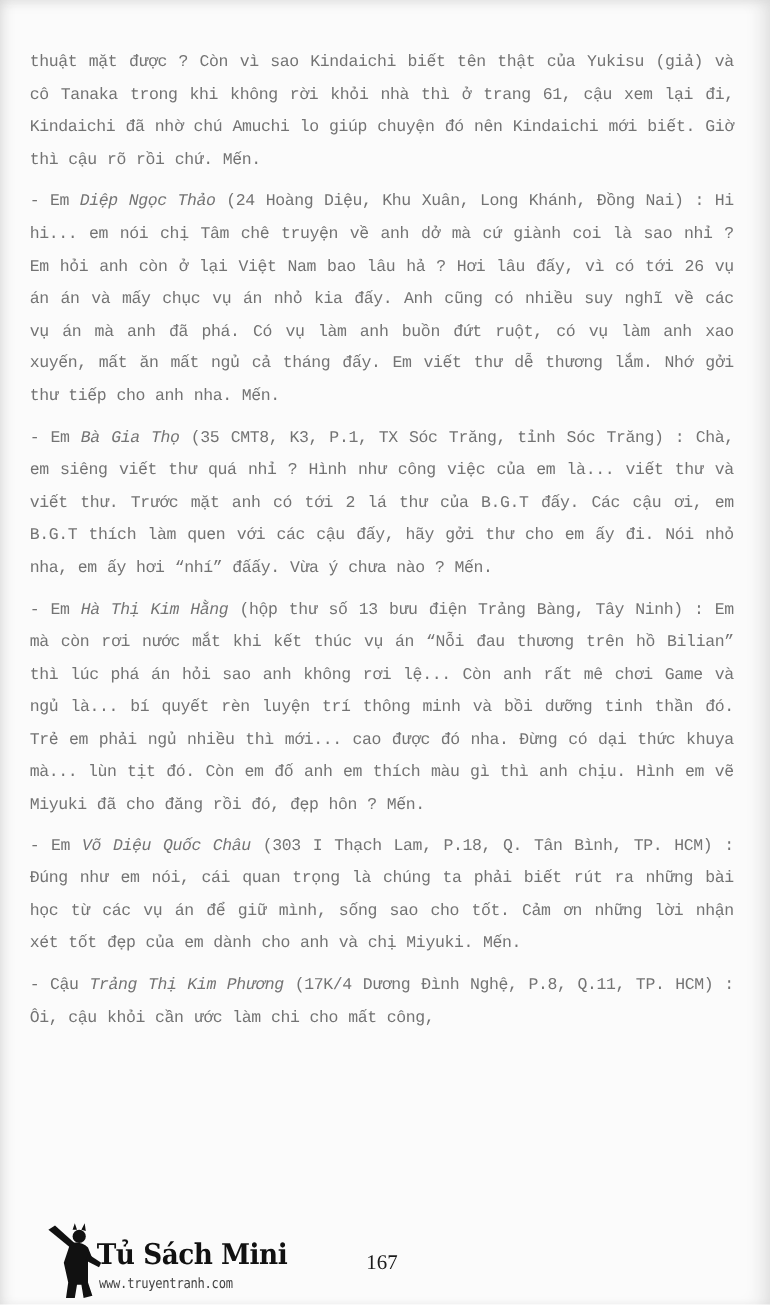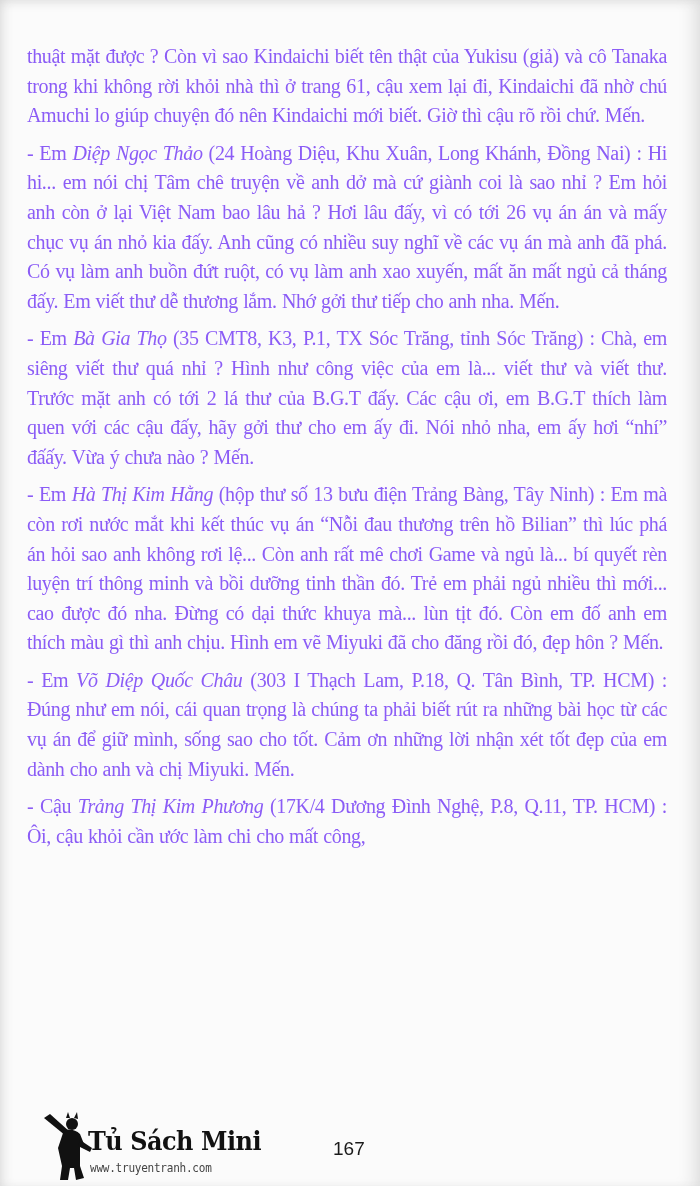--- a/index.html
+++ b/index.html
@@ -18,24 +18,24 @@
       left: 0; top: 0;
       width: 700px; height: 1186px;
       background: #fbfbfb;
       box-shadow: inset 8px 0 14px -8px #cfcfcf, inset -14px 0 18px -10px #d9d9d9, inset 0 10px 14px -10px #dedede;
     }
     .text {
       position: absolute;
       left: 27px;
       top: 42px;
       width: 640px;
-      font-family: Liberation Serif, serif;
-      font-size: 20px;
+      font-family: Liberation Mono, monospace;
+      font-size: 15px;
       line-height: 29.6px;
-      color: #8b5cf6;
+      color: #737373;
       letter-spacing: -0.35px;
       word-spacing: 0.5px;
     }
     .para {
       text-align: justify;
       margin: 0 0 8px 0;
     }
     .para .name {
       font-style: italic;
     }
@@ -73,21 +73,21 @@
       font-size: 13px;
       color: #444;
       letter-spacing: -0.3px;
       transform: scaleX(0.85);
       transform-origin: left center;
       white-space: nowrap;
     }
     .page-number {
       position: absolute;
       left: 333px; top: 38px;
-      font-family: Liberation Sans, sans-serif;
+      font-family: Liberation Serif, serif;
       font-size: 19px;
       color: #1a1a1a;
     }
   </style>
 </head>
 <body>
 
 <div class="page">
 
   <div class="text">
@@ -97,21 +97,21 @@
     <p class="para">
       <span>- Em </span><span class="name">Diệp Ngọc Thảo</span><span> (24 Hoàng Diệu, Khu Xuân, Long Khánh, Đồng Nai) : Hi hi... em nói chị Tâm chê truyện về anh dở mà cứ giành coi là sao nhỉ ? Em hỏi anh còn ở lại Việt Nam bao lâu hả ? Hơi lâu đấy, vì có tới 26 vụ án án và mấy chục vụ án nhỏ kia đấy. Anh cũng có nhiều suy nghĩ về các vụ án mà anh đã phá. Có vụ làm anh buồn đứt ruột, có vụ làm anh xao xuyến, mất ăn mất ngủ cả tháng đấy. Em viết thư dễ thương lắm. Nhớ gởi thư tiếp cho anh nha. Mến.</span>
     </p>
     <p class="para">
       <span>- Em </span><span class="name">Bà Gia Thọ</span><span> (35 CMT8, K3, P.1, TX Sóc Trăng, tỉnh Sóc Trăng) : Chà, em siêng viết thư quá nhỉ ? Hình như công việc của em là... viết thư và viết thư. Trước mặt anh có tới 2 lá thư của B.G.T đấy. Các cậu ơi, em B.G.T thích làm quen với các cậu đấy, hãy gởi thư cho em ấy đi. Nói nhỏ nha, em ấy hơi “nhí” đấấy. Vừa ý chưa nào ? Mến.</span>
     </p>
     <p class="para">
       <span>- Em </span><span class="name">Hà Thị Kim Hằng</span><span> (hộp thư số 13 bưu điện Trảng Bàng, Tây Ninh) : Em mà còn rơi nước mắt khi kết thúc vụ án “Nỗi đau thương trên hồ Bilian” thì lúc phá án hỏi sao anh không rơi lệ... Còn anh rất mê chơi Game và ngủ là... bí quyết rèn luyện trí thông minh và bồi dưỡng tinh thần đó. Trẻ em phải ngủ nhiều thì mới... cao được đó nha. Đừng có dại thức khuya  mà... lùn tịt đó. Còn em đố anh em thích màu gì thì anh chịu. Hình em vẽ Miyuki đã cho đăng rồi đó, đẹp hôn ? Mến.</span>
     </p>
     <p class="para">
-      <span>- Em </span><span class="name">Võ Diệp Quốc Châu</span><span> (303 I Thạch Lam, P.18, Q. Tân Bình, TP. HCM) : Đúng như em nói, cái quan trọng là chúng ta phải biết rút ra những bài học từ các vụ án để giữ mình, sống sao cho tốt. Cảm ơn những lời nhận xét tốt đẹp của em dành cho anh và chị Miyuki. Mến.</span>
+      <span>- Em </span><span class="name">Võ Diệu Quốc Châu</span><span> (303 I Thạch Lam, P.18, Q. Tân Bình, TP. HCM) : Đúng như em nói, cái quan trọng là chúng ta phải biết rút ra những bài học từ các vụ án để giữ mình, sống sao cho tốt. Cảm ơn những lời nhận xét tốt đẹp của em dành cho anh và chị Miyuki. Mến.</span>
     </p>
     <p class="para">
       <span>- Cậu </span><span class="name">Trảng Thị Kim Phương</span><span> (17K/4 Dương Đình Nghệ, P.8, Q.11, TP. HCM) : Ôi, cậu khỏi cần ước làm chi cho mất công,</span>
     </p>
   </div>
 
   <div class="footer">
     <div class="logo">
       <svg class="logo-figure" viewBox="0 0 64 72" width="64" height="72">
         <path d="M4 8 L10 4 L30 22 L26 26 Z" fill="#111"></path>

